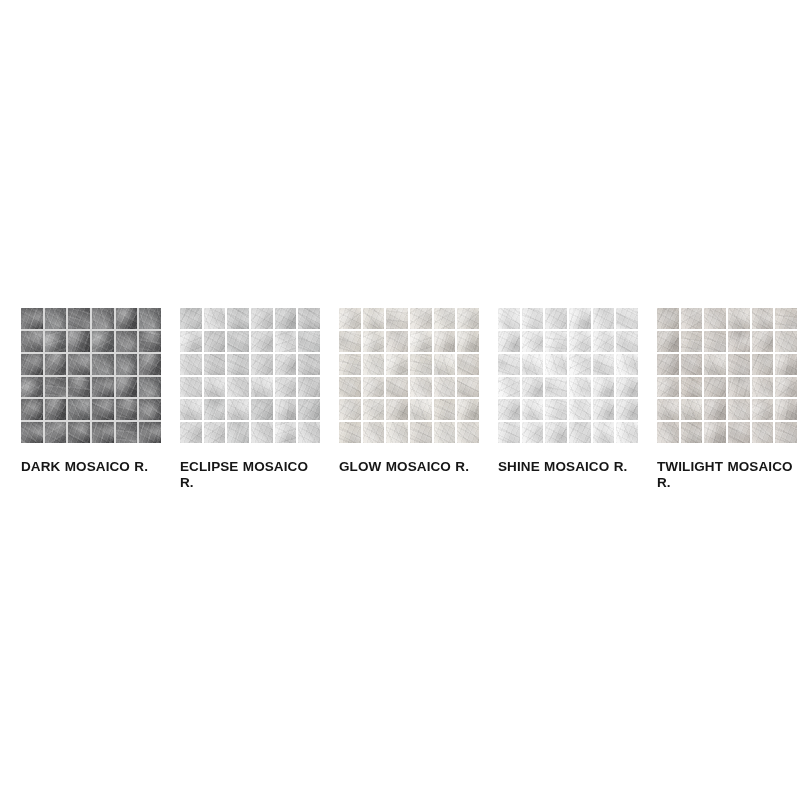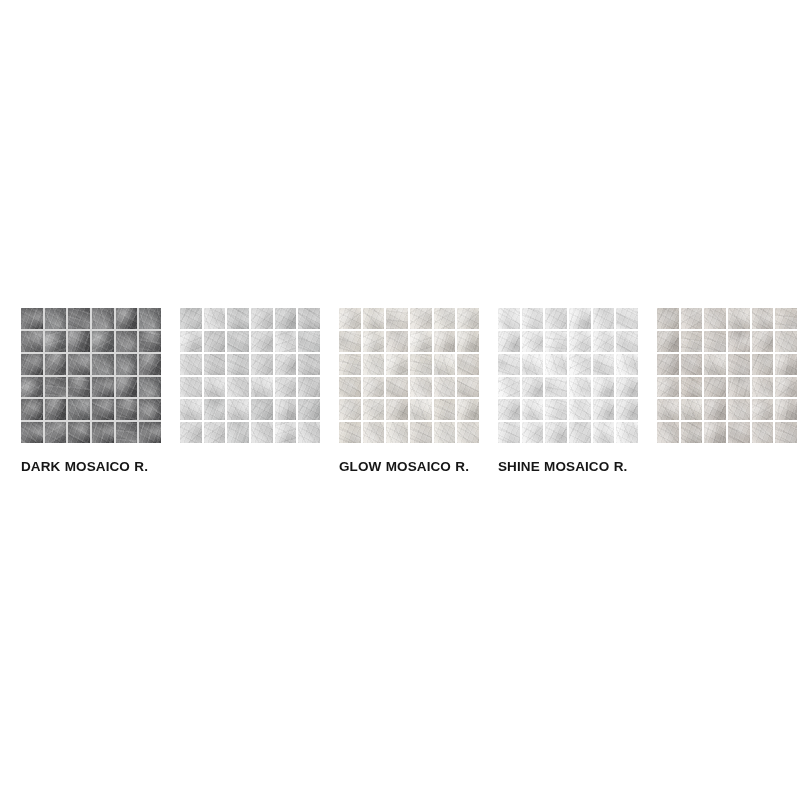--- a/index.html
+++ b/index.html
@@ -313,20 +313,21 @@
           <div class="tessera" style="background: none rgb(216, 216, 216); --s: 0.426; filter: hue-rotate(0deg) saturate(1.01); transform: rotate(0deg);">
             <div style="position: absolute; inset: 0px; transform: rotate(90deg) scale(1.45); transform-origin: 50% 50%; background-image: radial-gradient(at 65% 46%, rgba(255, 255, 255, 0.38) 0%, rgba(255, 255, 255, 0) 45%), radial-gradient(at 51% 40%, rgba(0, 0, 0, 0.15) 0%, rgba(0, 0, 0, 0) 50%), repeating-linear-gradient(150deg, rgba(255, 255, 255, 0.09) 0px, rgba(255, 255, 255, 0.09) 1px, rgba(0, 0, 0, 0.05) 1px, rgba(0, 0, 0, 0.05) 2px, rgba(0, 0, 0, 0) 2px, rgba(0, 0, 0, 0) 6px);"></div>
           </div>
           <div class="tessera" style="background: none rgb(223, 223, 223); --s: 0.589; filter: hue-rotate(0deg) saturate(1.04); transform: rotate(0deg);">
             <div style="position: absolute; inset: 0px; transform: rotate(180deg) scale(1.45); transform-origin: 50% 50%; background-image: radial-gradient(at 77% 55%, rgba(255, 255, 255, 0.38) 0%, rgba(255, 255, 255, 0) 45%), radial-gradient(at 44% 33%, rgba(0, 0, 0, 0.15) 0%, rgba(0, 0, 0, 0) 50%), repeating-linear-gradient(164deg, rgba(255, 255, 255, 0.09) 0px, rgba(255, 255, 255, 0.09) 1px, rgba(0, 0, 0, 0.05) 1px, rgba(0, 0, 0, 0.05) 2px, rgba(0, 0, 0, 0) 2px, rgba(0, 0, 0, 0) 6px);"></div>
           </div>
           <div class="tessera" style="background: none rgb(217, 217, 217); --s: 0.413; filter: hue-rotate(0deg) saturate(1); transform: rotate(0deg);">
             <div style="position: absolute; inset: 0px; transform: rotate(90deg) scale(1.45); transform-origin: 50% 50%; background-image: radial-gradient(at 67% 45%, rgba(255, 255, 255, 0.38) 0%, rgba(255, 255, 255, 0) 45%), radial-gradient(at 51% 40%, rgba(0, 0, 0, 0.15) 0%, rgba(0, 0, 0, 0) 50%), repeating-linear-gradient(152deg, rgba(255, 255, 255, 0.09) 0px, rgba(255, 255, 255, 0.09) 1px, rgba(0, 0, 0, 0.05) 1px, rgba(0, 0, 0, 0.05) 2px, rgba(0, 0, 0, 0) 2px, rgba(0, 0, 0, 0) 6px);"></div>
           </div>
         </div>
+        <div class="caption">ECLIPSE MOSAICO R.</div>
       </div>
       <div class="swatch">
         <div class="mosaic" style="background: rgb(255, 255, 255);">
           <div class="tessera" style="background: none rgb(227, 222, 214); --s: 0.603; filter: hue-rotate(0deg) saturate(1.04); transform: rotate(0deg);">
             <div style="position: absolute; inset: 0px; transform: rotate(180deg) scale(1.45); transform-origin: 50% 50%; background-image: radial-gradient(at 60% 56%, rgba(255, 255, 255, 0.38) 0%, rgba(255, 255, 255, 0) 45%), radial-gradient(at 43% 44%, rgba(0, 0, 0, 0.15) 0%, rgba(0, 0, 0, 0) 50%), repeating-linear-gradient(143deg, rgba(255, 255, 255, 0.09) 0px, rgba(255, 255, 255, 0.09) 1px, rgba(0, 0, 0, 0.05) 1px, rgba(0, 0, 0, 0.05) 2px, rgba(0, 0, 0, 0) 2px, rgba(0, 0, 0, 0) 6px);"></div>
           </div>
           <div class="tessera" style="background: none rgb(224, 219, 211); --s: 0.899; filter: hue-rotate(0deg) saturate(1.1); transform: rotate(0deg);">
             <div style="position: absolute; inset: 0px; transform: rotate(270deg) scale(1.45); transform-origin: 50% 50%; background-image: radial-gradient(at 53% 74%, rgba(255, 255, 255, 0.38) 0%, rgba(255, 255, 255, 0) 45%), radial-gradient(at 30% 49%, rgba(0, 0, 0, 0.15) 0%, rgba(0, 0, 0, 0) 50%), repeating-linear-gradient(136deg, rgba(255, 255, 255, 0.09) 0px, rgba(255, 255, 255, 0.09) 1px, rgba(0, 0, 0, 0.05) 1px, rgba(0, 0, 0, 0.05) 2px, rgba(0, 0, 0, 0) 2px, rgba(0, 0, 0, 0) 6px);"></div>
           </div>
           <div class="tessera" style="background: none rgb(222, 217, 209); --s: 0.252; filter: hue-rotate(0deg) saturate(0.97); transform: rotate(0deg);">
@@ -651,15 +652,16 @@
           <div class="tessera" style="background: none rgb(196, 188, 181); --s: 0.384; filter: hue-rotate(0deg) saturate(1); transform: rotate(0deg);">
             <div style="position: absolute; inset: 0px; transform: rotate(90deg) scale(1.45); transform-origin: 50% 50%; background-image: radial-gradient(at 35% 43%, rgba(255, 255, 255, 0.38) 0%, rgba(255, 255, 255, 0) 45%), radial-gradient(at 53% 61%, rgba(0, 0, 0, 0.15) 0%, rgba(0, 0, 0, 0) 50%), repeating-linear-gradient(115deg, rgba(255, 255, 255, 0.09) 0px, rgba(255, 255, 255, 0.09) 1px, rgba(0, 0, 0, 0.05) 1px, rgba(0, 0, 0, 0.05) 2px, rgba(0, 0, 0, 0) 2px, rgba(0, 0, 0, 0) 6px);"></div>
           </div>
           <div class="tessera" style="background: none rgb(207, 200, 193); --s: 0.434; filter: hue-rotate(0deg) saturate(1.01); transform: rotate(0deg);">
             <div style="position: absolute; inset: 0px; transform: rotate(90deg) scale(1.45); transform-origin: 50% 50%; background-image: radial-gradient(at 52% 46%, rgba(255, 255, 255, 0.38) 0%, rgba(255, 255, 255, 0) 45%), radial-gradient(at 50% 49%, rgba(0, 0, 0, 0.15) 0%, rgba(0, 0, 0, 0) 50%), repeating-linear-gradient(135deg, rgba(255, 255, 255, 0.09) 0px, rgba(255, 255, 255, 0.09) 1px, rgba(0, 0, 0, 0.05) 1px, rgba(0, 0, 0, 0.05) 2px, rgba(0, 0, 0, 0) 2px, rgba(0, 0, 0, 0) 6px);"></div>
           </div>
           <div class="tessera" style="background: none rgb(198, 191, 184); --s: 0.777; filter: hue-rotate(0deg) saturate(1.08); transform: rotate(0deg);">
             <div style="position: absolute; inset: 0px; transform: rotate(270deg) scale(1.45); transform-origin: 50% 50%; background-image: radial-gradient(at 30% 67%, rgba(255, 255, 255, 0.38) 0%, rgba(255, 255, 255, 0) 45%), radial-gradient(at 35% 64%, rgba(0, 0, 0, 0.15) 0%, rgba(0, 0, 0, 0) 50%), repeating-linear-gradient(109deg, rgba(255, 255, 255, 0.09) 0px, rgba(255, 255, 255, 0.09) 1px, rgba(0, 0, 0, 0.05) 1px, rgba(0, 0, 0, 0.05) 2px, rgba(0, 0, 0, 0) 2px, rgba(0, 0, 0, 0) 6px);"></div>
           </div>
         </div>
+        <div class="caption">TWILIGHT MOSAICO R.</div>
       </div>
     </div>
 </div>
 
 </body></html>

